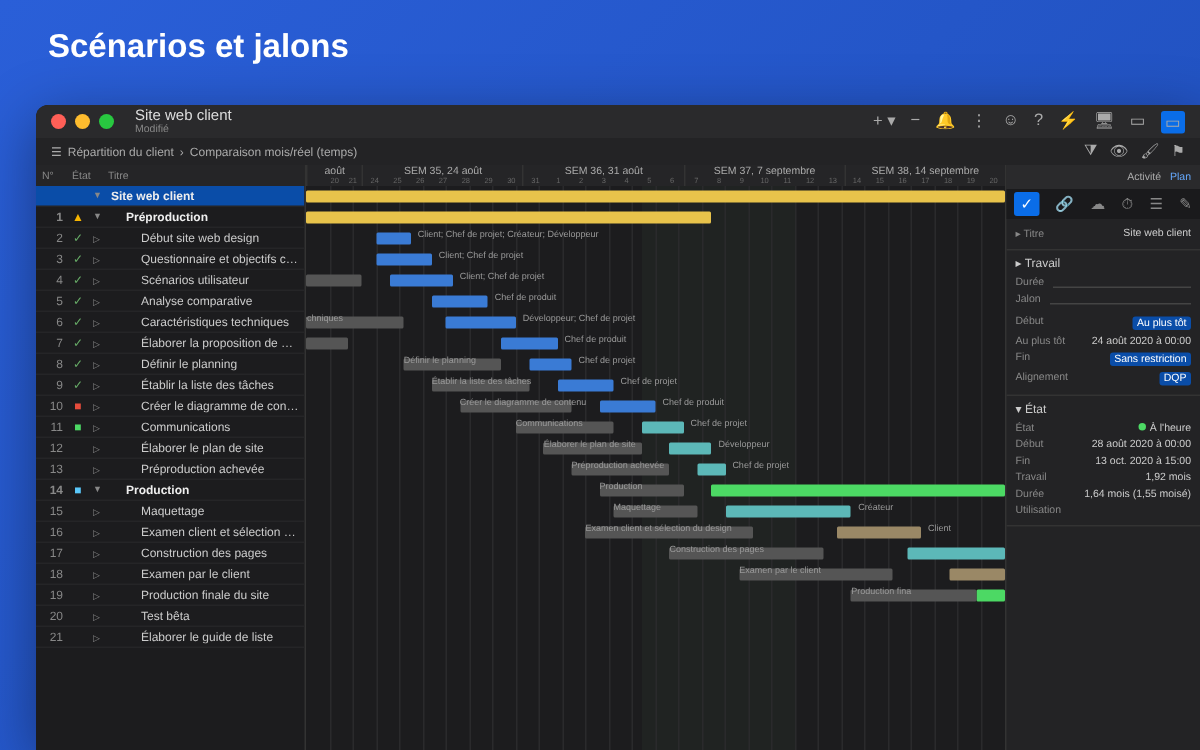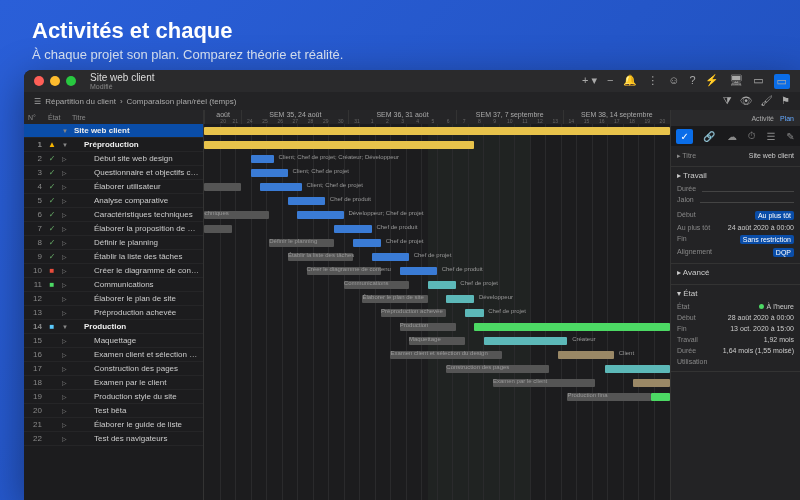--- a/index.html
+++ b/index.html
@@ -56,22 +56,21 @@
 .prow{display:flex;justify-content:space-between;padding:2px 0;font-size:7px}
 .prow .k{color:#888}
 .prow .v{color:#ccc}
 .sel-blue{background:#0a4da8;color:#fff;padding:1px 3px;border-radius:2px;font-size:7px}
 .status-dot{display:inline-block;width:5px;height:5px;border-radius:50%;background:#4cd964;margin-right:3px}
 </style>
 </head>
 <body>
 
 <div class="hero">
-  <h1>Activités et chaque</h1>
-  <p>À chaque projet son plan. Comparez théorie et réalité.</p>
+  <h1>Scénarios et jalons</h1>
 </div>
 
 <div class="window">
   <div class="titlebar">
     <div class="dot red"></div>
     <div class="dot yel"></div>
     <div class="dot grn"></div>
     <div class="title-block">
       <span class="t">Site web client</span>
       <span class="s">Modifié</span>
@@ -87,21 +86,21 @@
       <span>🖥</span>
       <span>▭</span>
       <span style="background:#0a6de8;padding:1px 3px;border-radius:2px">▭</span>
     </div>
   </div>
 
   <div class="crumbs">
     <span>☰</span>
     <span>Répartition du client</span>
     <span>›</span>
-    <span>Comparaison plan/réel (temps)</span>
+    <span>Comparaison mois/réel (temps)</span>
     <div class="tools">
       <span>⧩</span>
       <span>👁</span>
       <span>🖌</span>
       <span>⚑</span>
     </div>
   </div>
 
   <div class="body">
     <div class="left">
@@ -132,21 +131,21 @@
           <div class="row ">
             <span class="num">3</span>
             <span class="state ck">✓</span>
             <span class="tri">▷</span>
             <span class="ttl ind2">Questionnaire et objectifs client</span>
           </div>
           <div class="row ">
             <span class="num">4</span>
             <span class="state ck">✓</span>
             <span class="tri">▷</span>
-            <span class="ttl ind2">Élaborer utilisateur</span>
+            <span class="ttl ind2">Scénarios utilisateur</span>
           </div>
           <div class="row ">
             <span class="num">5</span>
             <span class="state ck">✓</span>
             <span class="tri">▷</span>
             <span class="ttl ind2">Analyse comparative</span>
           </div>
           <div class="row ">
             <span class="num">6</span>
             <span class="state ck">✓</span>
@@ -222,39 +221,33 @@
           <div class="row ">
             <span class="num">18</span>
             <span class="state "></span>
             <span class="tri">▷</span>
             <span class="ttl ind2">Examen par le client</span>
           </div>
           <div class="row ">
             <span class="num">19</span>
             <span class="state "></span>
             <span class="tri">▷</span>
-            <span class="ttl ind2">Production style du site</span>
+            <span class="ttl ind2">Production finale du site</span>
           </div>
           <div class="row ">
             <span class="num">20</span>
             <span class="state "></span>
             <span class="tri">▷</span>
             <span class="ttl ind2">Test bêta</span>
           </div>
           <div class="row ">
             <span class="num">21</span>
             <span class="state "></span>
             <span class="tri">▷</span>
             <span class="ttl ind2">Élaborer le guide de liste</span>
-          </div>
-          <div class="row ">
-            <span class="num">22</span>
-            <span class="state "></span>
-            <span class="tri">▷</span>
-            <span class="ttl ind2">Test des navigateurs</span>
           </div>
         </div>
     </div>
 
     <div class="gantt">
       <div class="ghead" id="ghead">
           <div class="wk" style="flex: 0 0 8%;">août<div class="days">
               <span></span>
               <span>20</span>
               <span>21</span>
@@ -477,23 +470,20 @@
         <div class="prow">
             <span class="k">Fin</span>
             <span class="sel-blue">Sans restriction</span>
           </div>
         <div class="prow">
             <span class="k">Alignement</span>
             <span class="sel-blue">DQP</span>
           </div>
       </div>
       <div class="panel">
-          <div class="h">▸ <span>Avancé</span></div>
-        </div>
-      <div class="panel">
         <div class="h">▾ <span>État</span></div>
         <div class="prow">
             <span class="k">État</span>
             <span class="v"><span class="status-dot"></span><span>À l'heure</span></span>
           </div>
         <div class="prow">
             <span class="k">Début</span>
             <span class="v">28 août 2020 à 00:00</span>
           </div>
         <div class="prow">

